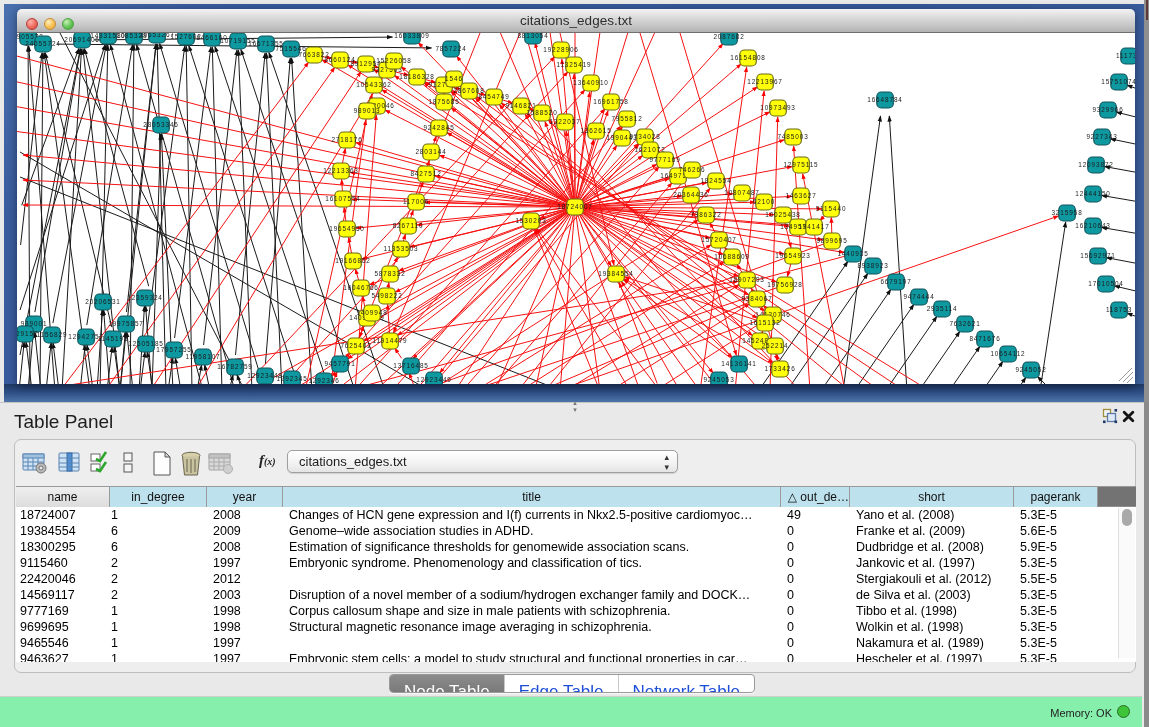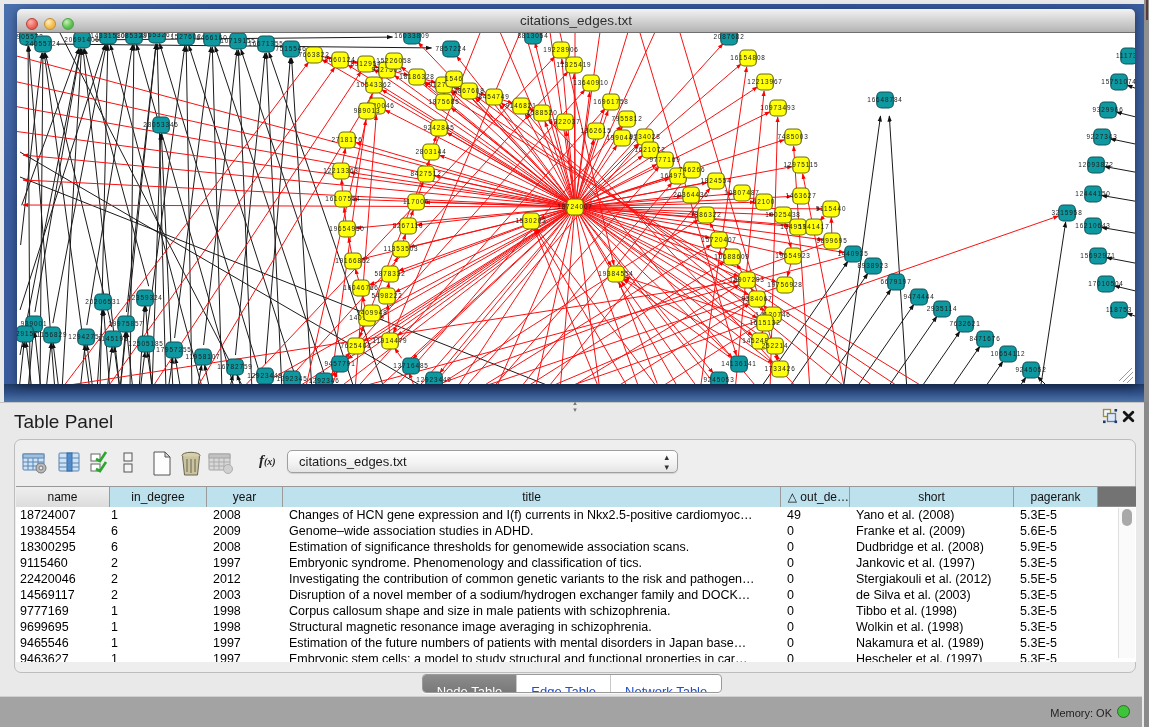--- a/index.html
+++ b/index.html
@@ -58,25 +58,25 @@
 .c4{left:273px;width:490px}
 .c5{left:771px;width:60px}
 .c6{left:840px;width:158px;}
 .c7{left:1004px;width:78px}
 
 #sbar{position:absolute;right:1px;top:22px;width:17px;height:150px;background:#fafafa;border-left:1px solid #e0e0e0}
 #sthumb{position:absolute;left:3px;top:1px;width:10px;height:17px;background:#a9a9a9;border-radius:5px}
 
 #tabs{position:absolute;left:0;top:272px;width:1144px;height:22px;text-align:center}
 #seg{display:inline-block;height:19px;border:1px solid #9a9a9a;border-radius:4px;overflow:hidden;background:#fff;box-shadow:0 1px 0 rgba(255,255,255,.7)}
-#seg span{display:inline-block;height:19px;line-height:18px;font-size:13px;padding:8px 14px;vertical-align:top}
+#seg span{display:inline-block;height:19px;line-height:18px;font-size:17px;padding:8px 14px;vertical-align:top}
 #seg .on{background:linear-gradient(#8c8c8c,#777);color:#fff}
 #seg .off{color:#1d4ed8;border-left:1px solid #c9c9c9}
 
-#status{position:absolute;left:0;top:696px;width:1142px;height:31px;background:#a3a3a3;border-top:1px solid #cfcfcf}
+#status{position:absolute;left:0;top:696px;width:1142px;height:31px;background:#86efac;border-top:1px solid #cfcfcf}
 #status .t{position:absolute;right:30px;top:10px;font-size:11px;color:#222}
 #mem{position:absolute;right:12px;top:8px;width:13px;height:13px;border-radius:50%;background:#3ec438;border:1.5px solid #2c6d28}
 svg text{user-select:none}
 </style></head>
 <body>
 <div id="app">
 <div id="desktop"></div>
     <div id="botband"></div>
 <div id="rightstrip"></div>
     <div id="rightstrip2"></div>
@@ -781,21 +781,20 @@
               <div class="c3">1997</div>
               <div class="c4">Embryonic syndrome. Phenomenology and classification of tics.</div>
               <div class="c5">0</div>
               <div class="c6">Jankovic et al. (1997)</div>
               <div class="c7">5.3E-5</div>
             </div>
             <div class="tr">
               <div class="c1">22420046</div>
               <div class="c2">2</div>
               <div class="c3">2012</div>
-              <div class="c4">Investigating the contribution of common genetic variants to the risk and pathogen…</div>
               <div class="c5">0</div>
               <div class="c6">Stergiakouli et al. (2012)</div>
               <div class="c7">5.5E-5</div>
             </div>
             <div class="tr">
               <div class="c1">14569117</div>
               <div class="c2">2</div>
               <div class="c3">2003</div>
               <div class="c4">Disruption of a novel member of a sodium/hydrogen exchanger family and DOCK…</div>
               <div class="c5">0</div>
@@ -817,21 +816,20 @@
               <div class="c3">1998</div>
               <div class="c4">Structural magnetic resonance image averaging in schizophrenia.</div>
               <div class="c5">0</div>
               <div class="c6">Wolkin et al. (1998)</div>
               <div class="c7">5.3E-5</div>
             </div>
             <div class="tr">
               <div class="c1">9465546</div>
               <div class="c2">1</div>
               <div class="c3">1997</div>
-              <div class="c4">Estimation of the future numbers of patients with mental disorders in Japan base…</div>
               <div class="c5">0</div>
               <div class="c6">Nakamura et al. (1989)</div>
               <div class="c7">5.3E-5</div>
             </div>
             <div class="tr">
               <div class="c1">9463627</div>
               <div class="c2">1</div>
               <div class="c3">1997</div>
               <div class="c4">Embryonic stem cells: a model to study structural and functional properties in car…</div>
               <div class="c5">0</div>

